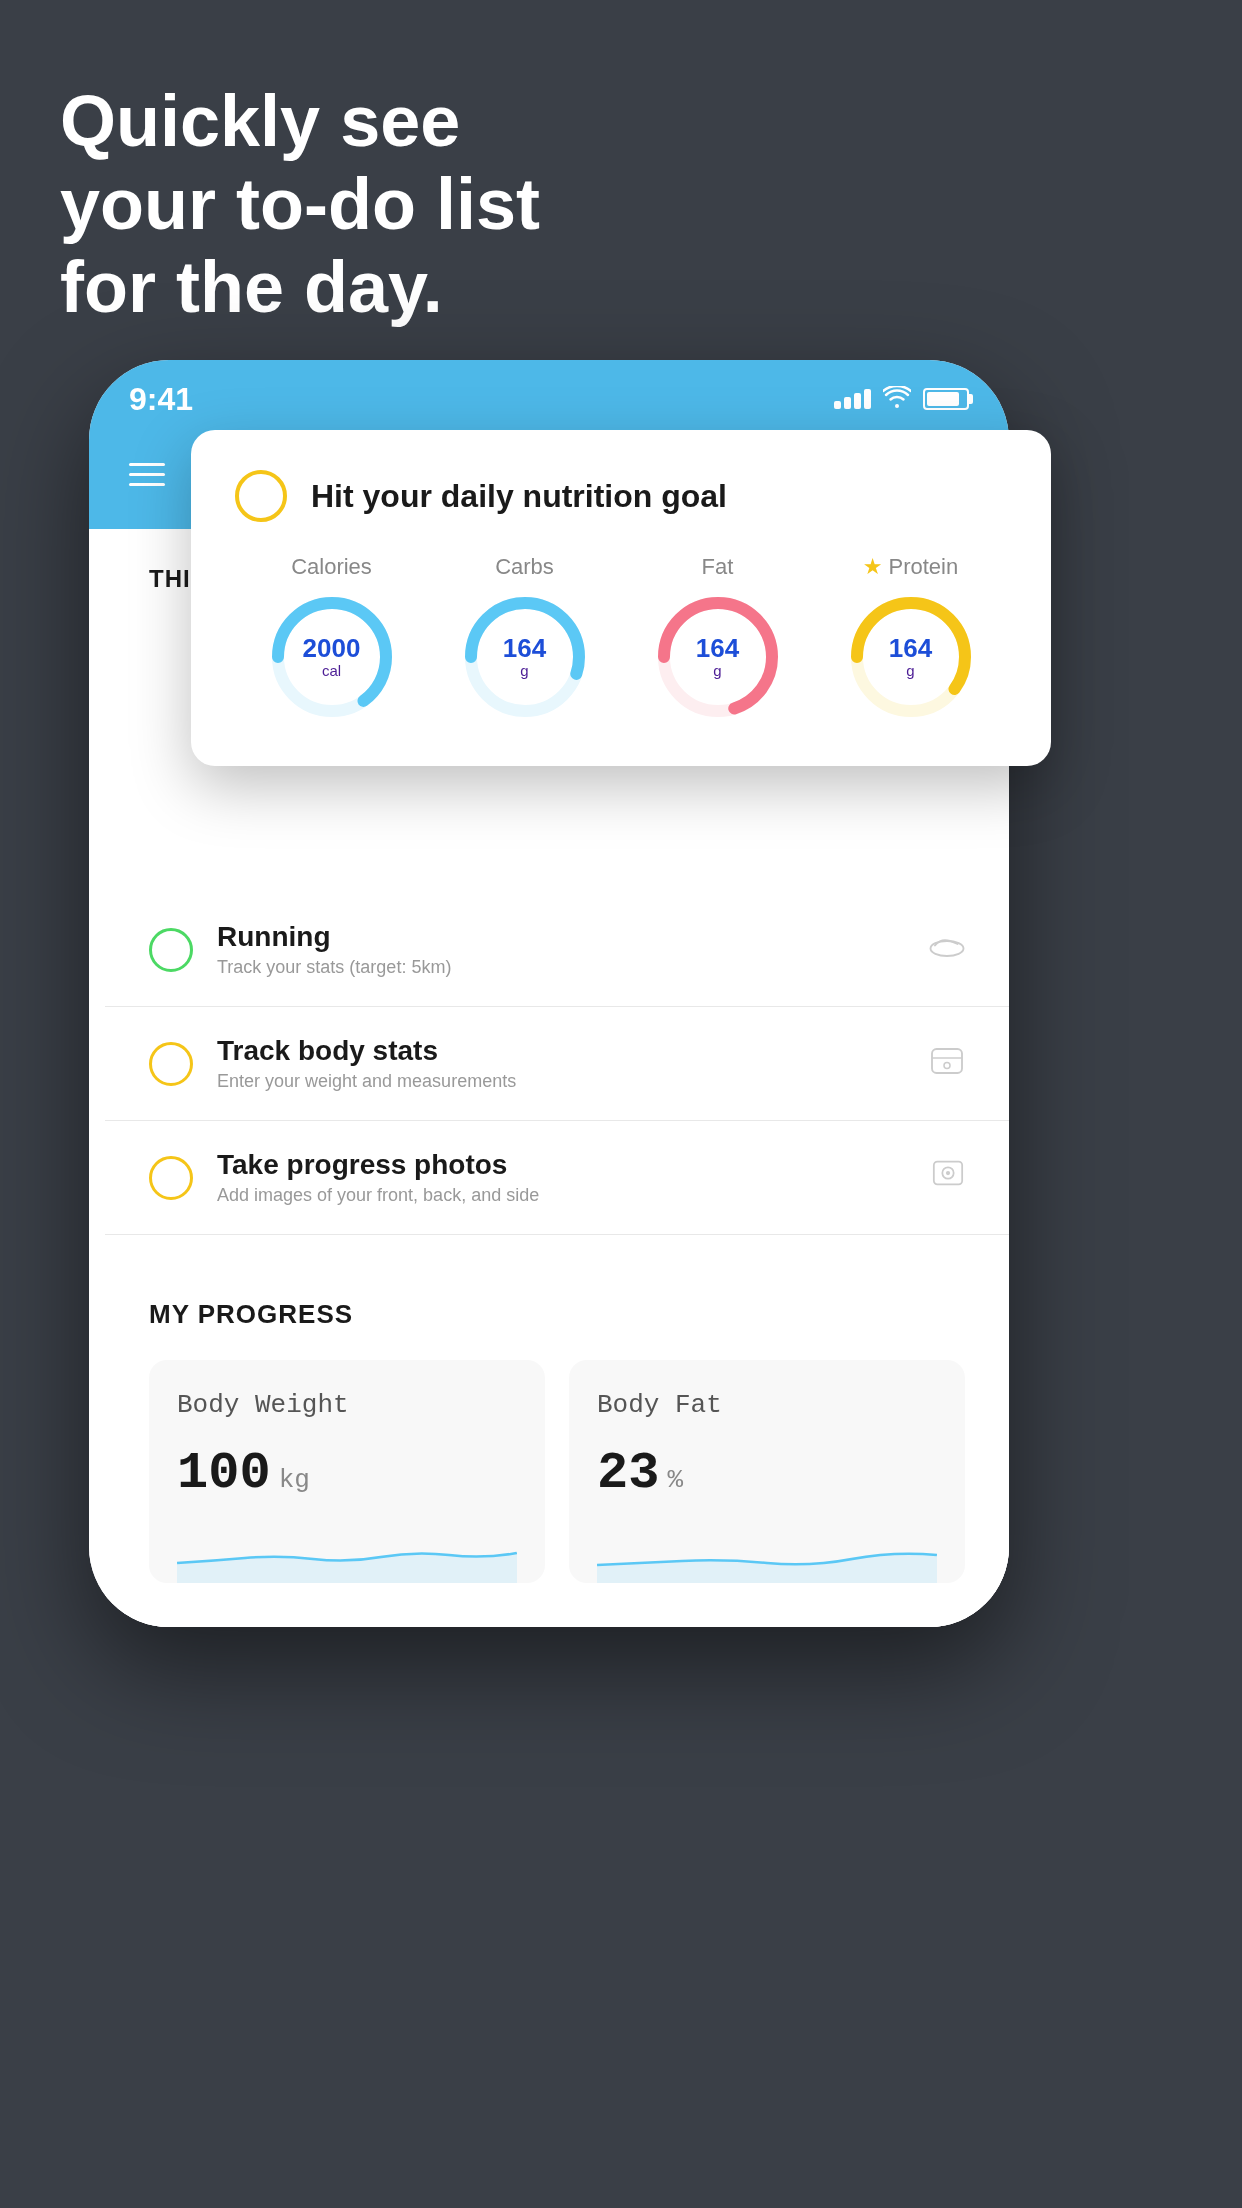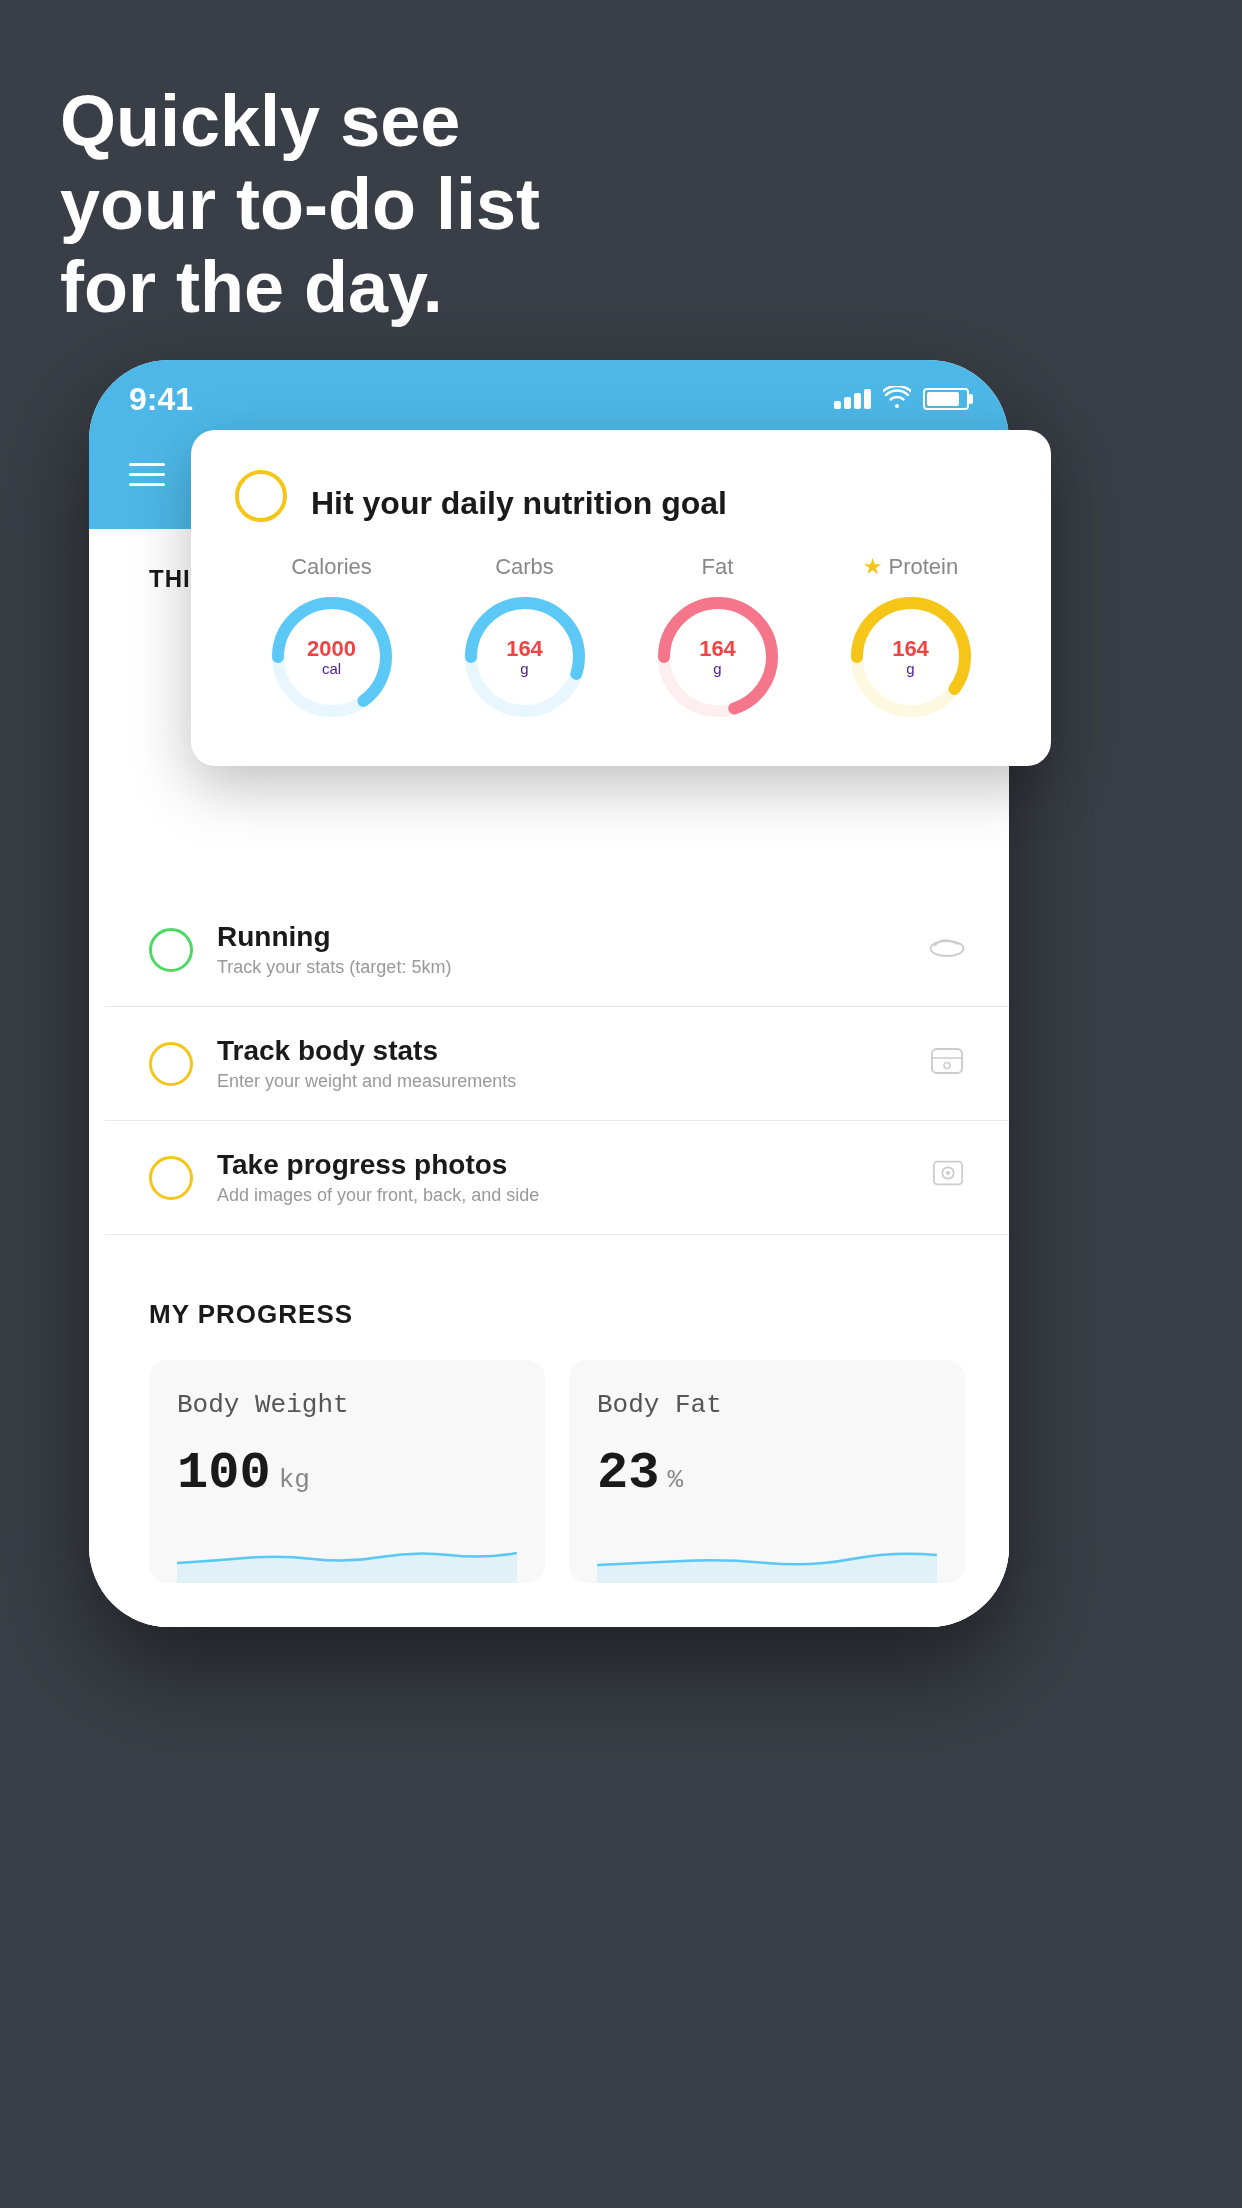--- a/index.html
+++ b/index.html
@@ -185,21 +185,21 @@
       width: 860px;
       background: #fff;
       border-radius: 24px;
       box-shadow: 0 20px 60px rgba(0,0,0,0.25);
       padding: 40px 44px 44px;
       z-index: 10;
     }
 
     .popup-title-row {
       display: flex;
-      align-items: flex-end;
+      align-items: center;
       gap: 24px;
       margin-bottom: 32px;
     }
 
     .circle-check {
       width: 52px;
       height: 52px;
       border-radius: 50%;
       border: 4px solid #f5c518;
       background: transparent;
@@ -256,23 +256,23 @@
     .donut-center {
       position: absolute;
       top: 50%;
       left: 50%;
       transform: translate(-50%, -50%);
       text-align: center;
       line-height: 1.1;
     }
 
     .donut-value {
-      font-size: 22px;
+      font-size: 26px;
       font-weight: 700;
-      color: #ef4444;
+      color: #1d4ed8;
     }
 
     .donut-unit {
       font-size: 15px;
       color: #4c1d95;
     }
 
     
     .todo-list {
       background: #fff;

